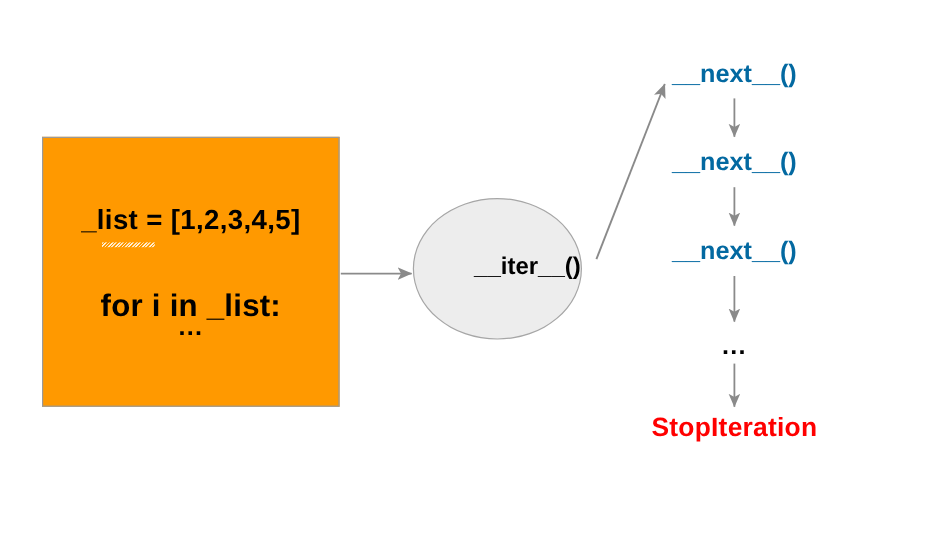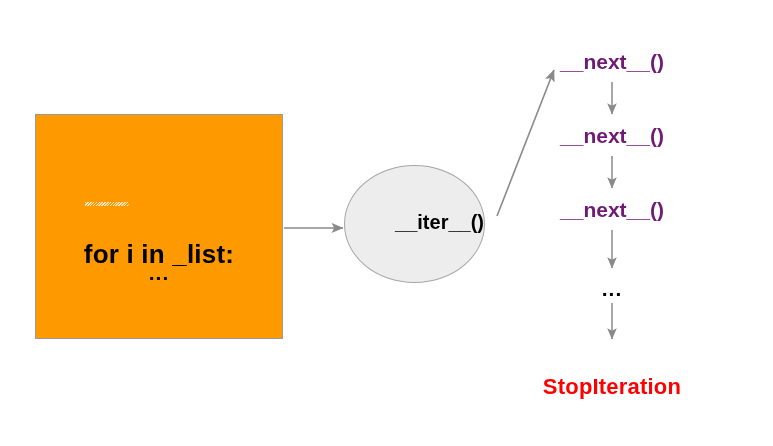--- a/index.html
+++ b/index.html
@@ -109,42 +109,42 @@
     position: absolute;
     width: 230px;
     left: 497px;
     text-align: center;
     white-space: nowrap;
     font-family: "Liberation Sans", sans-serif;
   }
   .next-label {
     font-size: 21px;
     font-weight: bold;
-    color: #701a75;
+    color: #0369a1;
   }
   .dots-label {
     font-size: 21px;
     font-weight: bold;
     color: #000000;
     letter-spacing: 1px;
   }
   .stop-label {
     font-size: 22px;
     font-weight: bold;
     color: #FF0000;
     letter-spacing: 0.2px;
-    margin-top: 31px;
   }
 </style>
 </head>
 <body>
 
 <div id="canvas">
 
   <div class="code-box">
+    <div class="code-line code-line-1">_list = [1,2,3,4,5]</div>
     <div class="squiggle"></div>
     <div class="code-line code-line-2">for i in _list:</div>
     <div class="code-line code-line-3">...</div>
   </div>
 
   <div class="iter-ellipse">
     <div class="iter-label">__iter__()</div>
   </div>
 
   <svg class="arrow-layer" viewBox="0 0 773 446">

